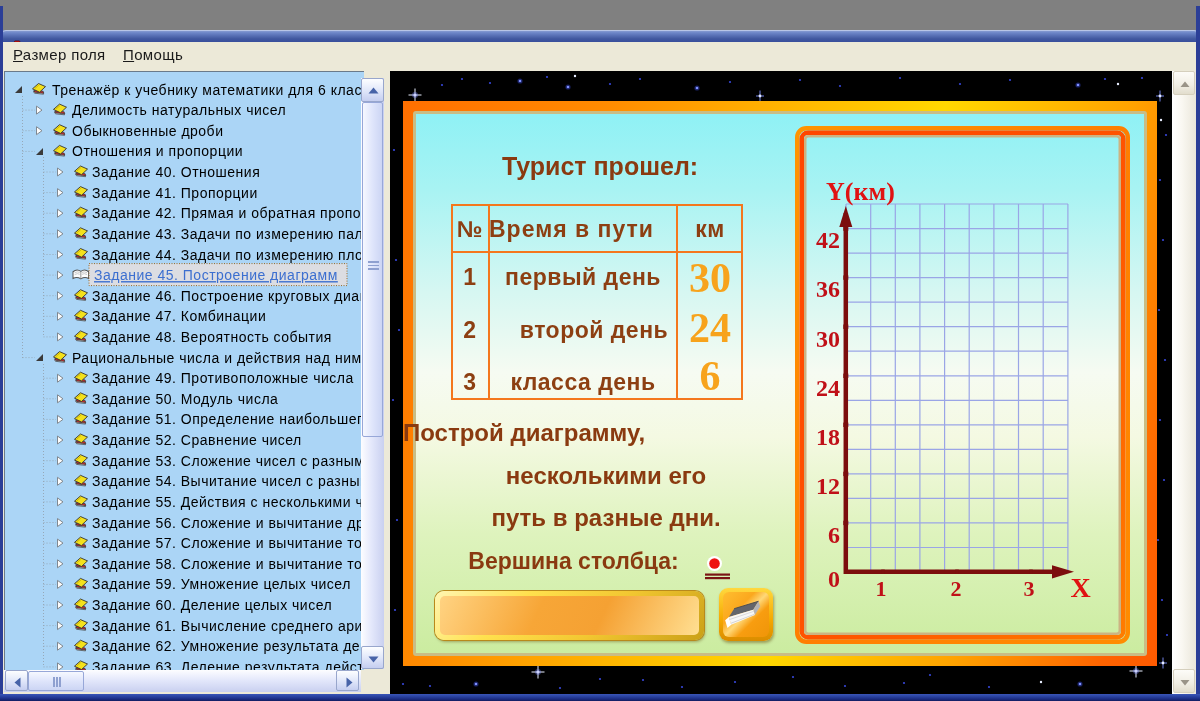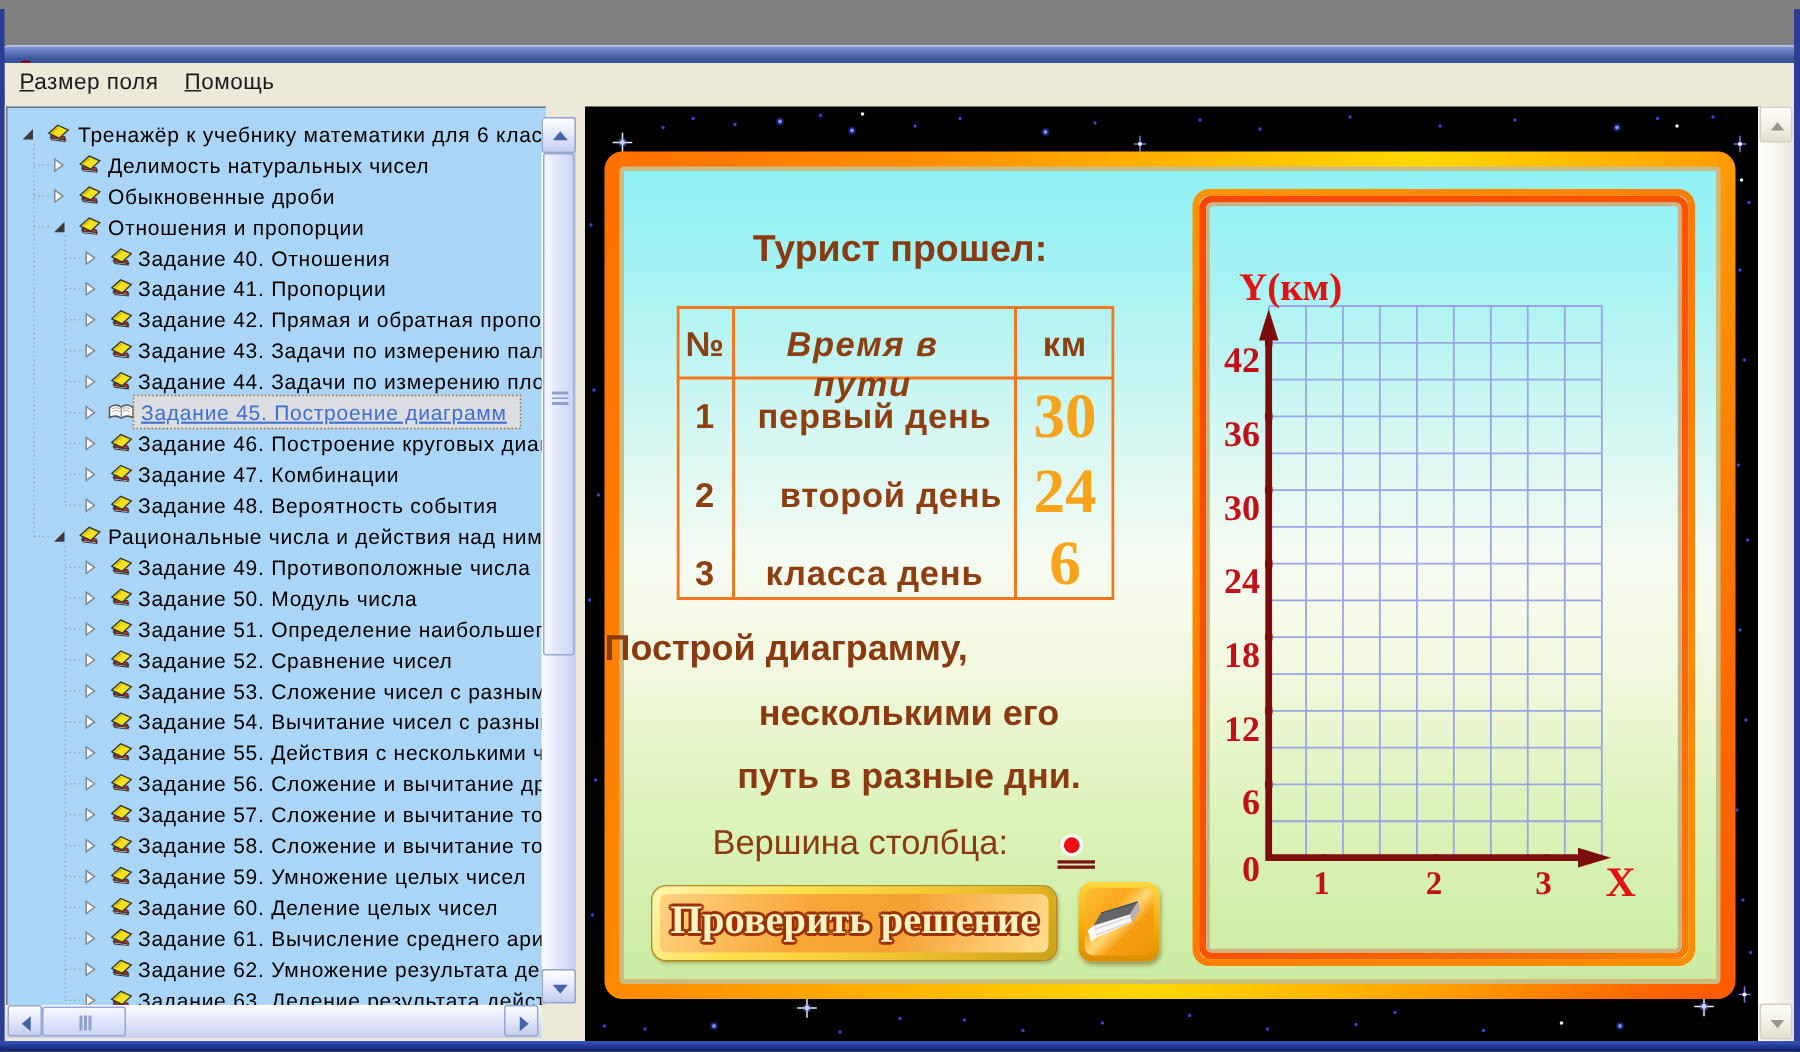--- a/index.html
+++ b/index.html
@@ -324,62 +324,60 @@
 <circle cx="768" cy="469" r="1.1" fill="#3646d8"></circle>
 <circle cx="772" cy="529" r="1.1" fill="#3646d8"></circle>
 <circle cx="777" cy="564" r="1.1" fill="#3646d8"></circle>
 <circle cx="4" cy="79" r="1.1" fill="#3646d8"></circle>
 <circle cx="6" cy="189" r="1.1" fill="#3646d8"></circle>
 <circle cx="3" cy="329" r="1.1" fill="#3646d8"></circle>
 <circle cx="7" cy="449" r="1.1" fill="#3646d8"></circle>
 <circle cx="5" cy="539" r="1.1" fill="#3646d8"></circle>
 <circle cx="9" cy="259" r="1.1" fill="#3646d8"></circle>
 </svg>
-<div class="abs" style="left:13px;top:30px;width:754px;height:565px;border-radius:12px;
+<div class="abs" style="left:13px;top:30px;width:754px;height:565px;border-radius:0;
 background:linear-gradient(108deg,#ff6f00 0%,#ff8c00 22%,#ffb300 40%,#ffd800 58%,#ffa300 78%,#ff6400 94%,#ff5a00 100%);">
 <div class="abs" style="left:10px;top:10px;right:10px;bottom:10px;border:3px solid #c9bd85;border-radius:3px;
 background:linear-gradient(180deg,#8ff1f5 0%,#a8f3f3 14%,#d6f7f2 33%,#f6fbf2 48%,#f4f9e2 60%,#def3bd 78%,#cbeca0 100%);"></div>
 
 <div class="abs" style="left:0;top:51px;width:394px;text-align:center;font-size:25px;font-weight:bold;color:#8a3a10;">Турист прошел:</div>
 <div class="abs" style="left:48px;top:103px;width:292px;height:196px;">
 <svg width="292" height="196" viewBox="0 0 292 196" class="abs" style="left:0;top:0">
 <rect x="1" y="1" width="290" height="194" fill="none" stroke="#f4771d" stroke-width="2"></rect>
 <line x1="38" y1="1" x2="38" y2="195" stroke="#f4771d" stroke-width="2"></line>
 <line x1="226" y1="1" x2="226" y2="195" stroke="#f4771d" stroke-width="2"></line>
 <line x1="1" y1="48" x2="291" y2="48" stroke="#f4771d" stroke-width="2"></line>
 </svg>
 <div class="abs tbb" style="left:0;top:12px;width:38px;text-align:center;">№</div>
-<div class="abs tbb" style="left:38px;top:12px;width:172px;text-align:center;letter-spacing:1px;font-style:italic;">Время в пути</div>
+<div class="abs tbb" style="left:38px;top:12px;width:172px;letter-spacing:1px;">Время в пути</div>
 <div class="abs tbb" style="left:226px;top:12px;width:66px;text-align:center;">км</div>
 <div class="abs tbb" style="left:0;top:60px;width:38px;text-align:center;">1</div>
 <div class="abs tbb" style="left:0;top:113px;width:38px;text-align:center;">2</div>
 <div class="abs tbb" style="left:0;top:165px;width:38px;text-align:center;">3</div>
 <div class="abs tbb" style="left:38px;top:60px;width:188px;text-align:center;">первый день</div>
 <div class="abs tbb" style="left:38px;top:113px;width:188px;text-align:center;padding-left:22px;">второй день</div>
 <div class="abs tbb" style="left:38px;top:165px;width:188px;text-align:center;">класса день</div>
 <div class="abs tbn" style="left:226px;top:50px;width:66px;">30</div>
 <div class="abs tbn" style="left:226px;top:100px;width:66px;">24</div>
 <div class="abs tbn" style="left:226px;top:148px;width:66px;">6</div>
 </div>
 <div class="abs" style="left:0;top:318px;width:406px;font-size:24px;font-weight:bold;color:#8a3a10;">Построй диаграмму,</div>
 <div class="abs" style="left:0;top:361px;width:406px;text-align:center;font-size:24px;font-weight:bold;color:#8a3a10;">несколькими его</div>
 <div class="abs" style="left:0;top:403px;width:406px;text-align:center;font-size:24px;font-weight:bold;color:#8a3a10;">путь в разные дни.</div>
-<div class="abs" style="left:0;top:447px;width:341px;text-align:center;font-size:23px;font-weight:normal;color:#8a3a10;">Вершина столбца:</div>
+<div class="abs" style="left:0;top:447px;width:341px;text-align:center;font-size:23px;font-weight:bold;color:#8a3a10;">Вершина столбца:</div>
 <svg class="abs" style="left:296px;top:452px" width="40" height="30" viewBox="0 0 40 30">
 <circle cx="15.5" cy="10.5" r="7.5" fill="#fff"></circle>
             <circle cx="15.5" cy="10.5" r="5.3" fill="#ee1111"></circle>
 <rect x="6" y="20.5" width="25" height="2.2" fill="#7a1414"></rect>
             <rect x="6" y="24" width="25" height="2.2" fill="#7a1414"></rect>
 </svg>
 <div class="abs" style="left:32px;top:490px;width:269px;height:49px;border-radius:9px;
 background:linear-gradient(135deg,#fff6b2 0%,#ffe14e 30%,#f2c731 62%,#caa018 100%);box-shadow:0 0 0 1px #b8891c,1px 2px 3px rgba(90,60,0,0.4);">
 <div class="abs" style="left:5px;top:5px;right:5px;bottom:5px;border-radius:5px;
 background:linear-gradient(115deg,#ffd382 0%,#f7a637 38%,#f5a133 62%,#ffdf92 100%);"></div>
-<div class="abs" style="left:0;top:7px;width:269px;text-align:center;font-family:'Liberation Serif',serif;font-size:27px;font-weight:bold;color:#fdf3c0;
-text-shadow:-2px 0 0 #9a3005,2px 0 0 #9a3005,0 -2px 0 #9a3005,0 2px 0 #9a3005,-1.5px -1.5px 0 #9a3005,1.5px 1.5px 0 #9a3005,-1.5px 1.5px 0 #9a3005,1.5px -1.5px 0 #9a3005;">Проверить решение</div>
 </div>
 <div class="abs" style="left:316px;top:487px;width:54px;height:53px;border-radius:9px;
 background:linear-gradient(180deg,#ffd83e 0%,#f5a800 60%,#d98c00 100%);box-shadow:1px 2px 3px rgba(90,60,0,0.45);">
 <div class="abs" style="left:4px;top:4px;right:4px;bottom:4px;border-radius:6px;
 background:linear-gradient(135deg,#ffbe30 0%,#fba81e 35%,#ffd878 50%,#f89d10 65%,#ef9508 100%);"></div>
 <svg class="abs" style="left:3px;top:6px" width="48" height="42" viewBox="0 0 48 42">
 <g transform="rotate(-17 24 21)">
 <path d="M7 18 L14.5 11.5 L40 11.5 L32.5 18 Z" fill="#63656b"></path>
 <path d="M32.5 18 L40 11.5 L40 17 L32.5 23.5 Z" fill="#b3b3b7"></path>
 <path d="M7 18 L32.5 18 L32.5 23.5 L7 26 Z" fill="#f7f7f7"></path>

